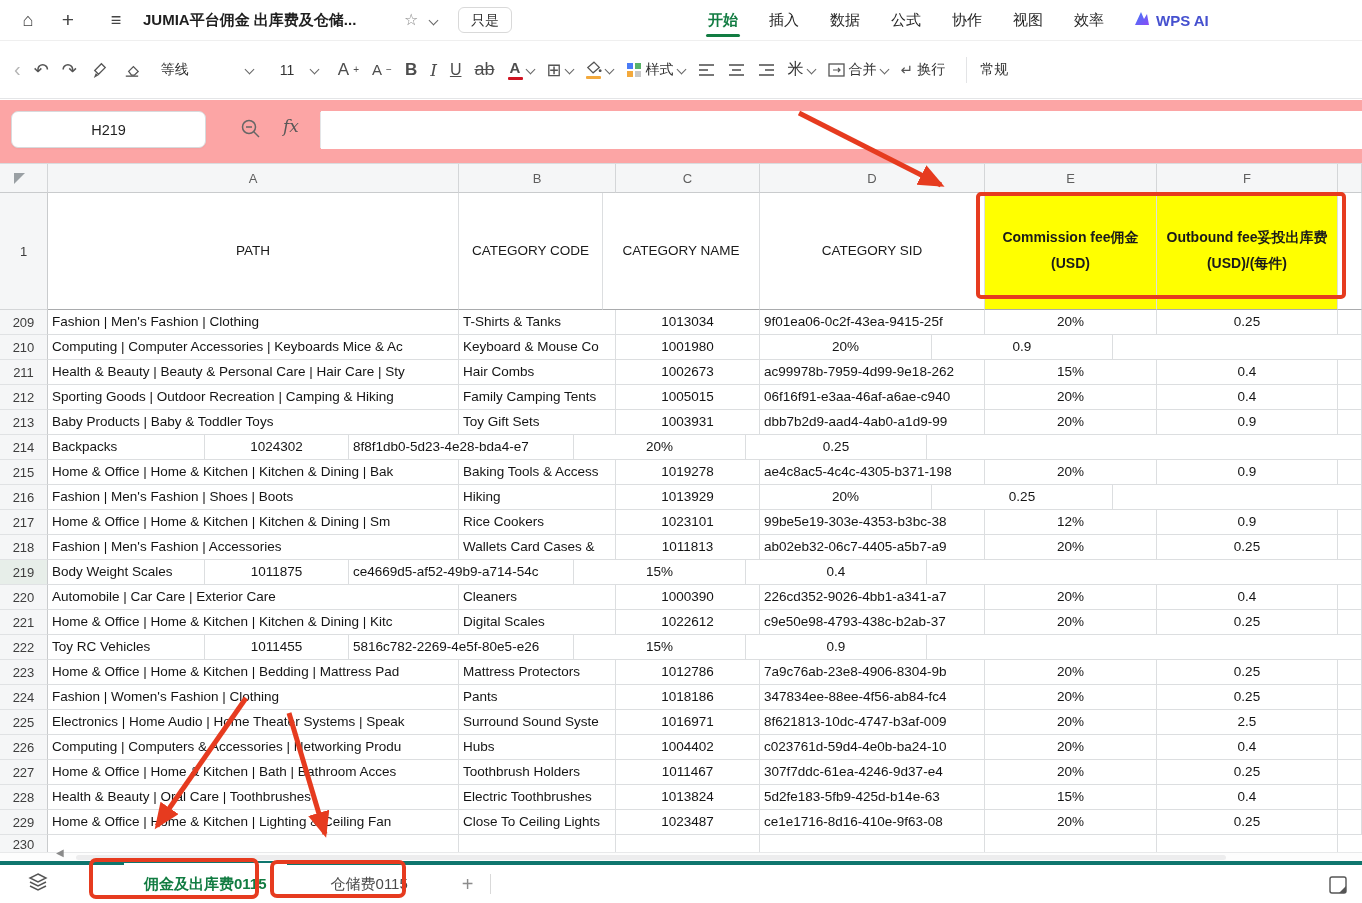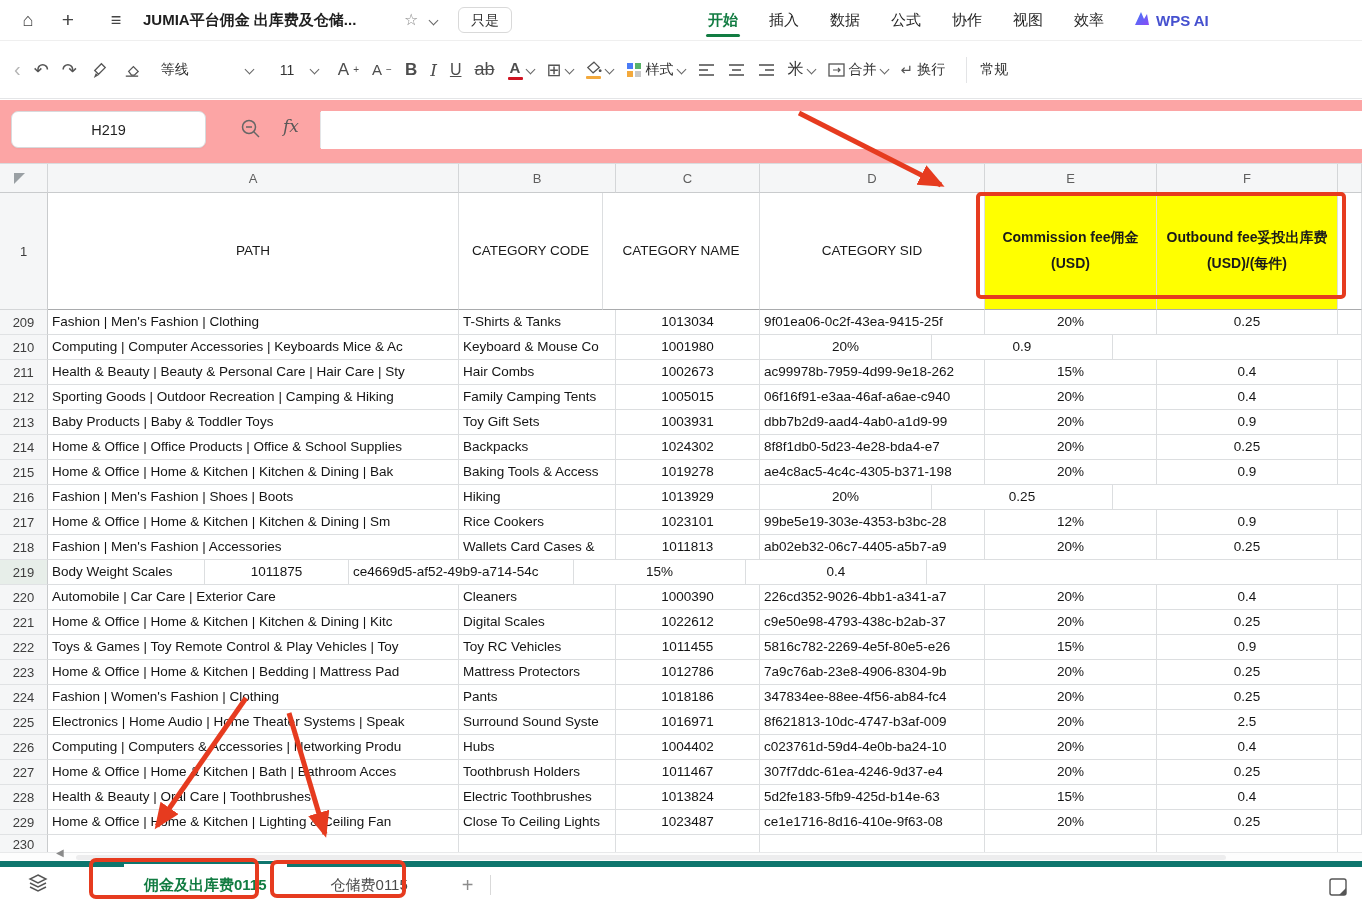--- a/index.html
+++ b/index.html
@@ -73,21 +73,21 @@
   .cell.c-center { text-align:center; }
   .row-sel .rn { background:#e7eee9; }
   .row-sel .col-a { box-shadow:inset 3px 0 0 #2f6f47; }
   .partrow { position:absolute; top:672px; left:0; right:0; height:17px; display:flex; overflow:hidden; }
   .partrow .rn, .partrow .cell { border-bottom:none; line-height:17px; }
   .partrow .rn { align-items:flex-start; padding-top:1px; }
   .hscroll { position:absolute; top:689px; left:0; right:0; height:9px; border-top:1px solid #e8e9ea; background:#fdfdfd; }
   .hs-arrow { position:absolute; left:56px; top:-6px; font-size:10px; color:#8a8a8a; }
   .hs-thumb { position:absolute; left:76px; top:2px; width:1150px; height:5px; background:#ededee; border-radius:3px; }
   
-  .tabbar { position:absolute; top:698px; left:0; right:0; height:42px; background:#fff; border-top:6px solid #0f766e;
+  .tabbar { position:absolute; top:698px; left:0; right:0; height:42px; background:#fff; border-top:4px solid #0f766e;
             display:flex; align-items:center; }
   .sheets-ico { margin-left:28px; margin-right:44px; color:#555; }
   .sheet-tab { padding:0 20px; height:42px; display:flex; align-items:center; font-size:15px; color:#4a4a4a; cursor:pointer; }
   .sheet-tab.active { color:#127c42; font-weight:700; background:#fff; }
   .add-tab { font-size:20px; color:#8c8c8c; margin-left:34px; cursor:pointer; }
   .tab-div { width:1px; height:20px; background:#d9d9d9; margin-left:16px; }
   .view-ico { position:absolute; right:14px; top:10px; color:#555; }
   
   .anno { position:absolute; inset:0; width:1362px; height:903px; pointer-events:none; z-index:60; }
 </style>
@@ -318,21 +318,20 @@
           <div class="cell w-a col-a">Baby Products | Baby &amp; Toddler Toys</div>
           <div class="cell w-b">Toy Gift Sets</div>
           <div class="cell w-c c-center">1003931</div>
           <div class="cell w-d">dbb7b2d9-aad4-4ab0-a1d9-99</div>
           <div class="cell w-e c-center">20%</div>
           <div class="cell w-f c-center">0.9</div>
           <div class="cell w-g"></div>
         </div>
         <div class="grid-row">
           <div class="rn w-rn">214</div>
-          <div class="cell w-a col-a">Home &amp; Office | Office Products | Office &amp; School Supplies</div>
           <div class="cell w-b">Backpacks</div>
           <div class="cell w-c c-center">1024302</div>
           <div class="cell w-d">8f8f1db0-5d23-4e28-bda4-e7</div>
           <div class="cell w-e c-center">20%</div>
           <div class="cell w-f c-center">0.25</div>
           <div class="cell w-g"></div>
         </div>
         <div class="grid-row">
           <div class="rn w-rn">215</div>
           <div class="cell w-a col-a">Home &amp; Office | Home &amp; Kitchen | Kitchen &amp; Dining | Bak</div>
@@ -350,21 +349,21 @@
           <div class="cell w-c c-center">1013929</div>
           <div class="cell w-e c-center">20%</div>
           <div class="cell w-f c-center">0.25</div>
           <div class="cell w-g"></div>
         </div>
         <div class="grid-row">
           <div class="rn w-rn">217</div>
           <div class="cell w-a col-a">Home &amp; Office | Home &amp; Kitchen | Kitchen &amp; Dining | Sm</div>
           <div class="cell w-b">Rice Cookers</div>
           <div class="cell w-c c-center">1023101</div>
-          <div class="cell w-d">99be5e19-303e-4353-b3bc-28</div>
+          <div class="cell w-d">99be5e19-303e-4353-b3bc-38</div>
           <div class="cell w-e c-center">12%</div>
           <div class="cell w-f c-center">0.9</div>
           <div class="cell w-g"></div>
         </div>
         <div class="grid-row">
           <div class="rn w-rn">218</div>
           <div class="cell w-a col-a">Fashion | Men's Fashion | Accessories</div>
           <div class="cell w-b">Wallets Card Cases &amp;</div>
           <div class="cell w-c c-center">1011813</div>
           <div class="cell w-d">ab02eb32-06c7-4405-a5b7-a9</div>
@@ -396,21 +395,20 @@
           <div class="cell w-a col-a">Home &amp; Office | Home &amp; Kitchen | Kitchen &amp; Dining | Kitc</div>
           <div class="cell w-b">Digital Scales</div>
           <div class="cell w-c c-center">1022612</div>
           <div class="cell w-d">c9e50e98-4793-438c-b2ab-37</div>
           <div class="cell w-e c-center">20%</div>
           <div class="cell w-f c-center">0.25</div>
           <div class="cell w-g"></div>
         </div>
         <div class="grid-row">
           <div class="rn w-rn">222</div>
-          <div class="cell w-a col-a">Toys &amp; Games | Toy Remote Control &amp; Play Vehicles | Toy</div>
           <div class="cell w-b">Toy RC Vehicles</div>
           <div class="cell w-c c-center">1011455</div>
           <div class="cell w-d">5816c782-2269-4e5f-80e5-e26</div>
           <div class="cell w-e c-center">15%</div>
           <div class="cell w-f c-center">0.9</div>
           <div class="cell w-g"></div>
         </div>
         <div class="grid-row">
           <div class="rn w-rn">223</div>
           <div class="cell w-a col-a">Home &amp; Office | Home &amp; Kitchen | Bedding | Mattress Pad</div>

